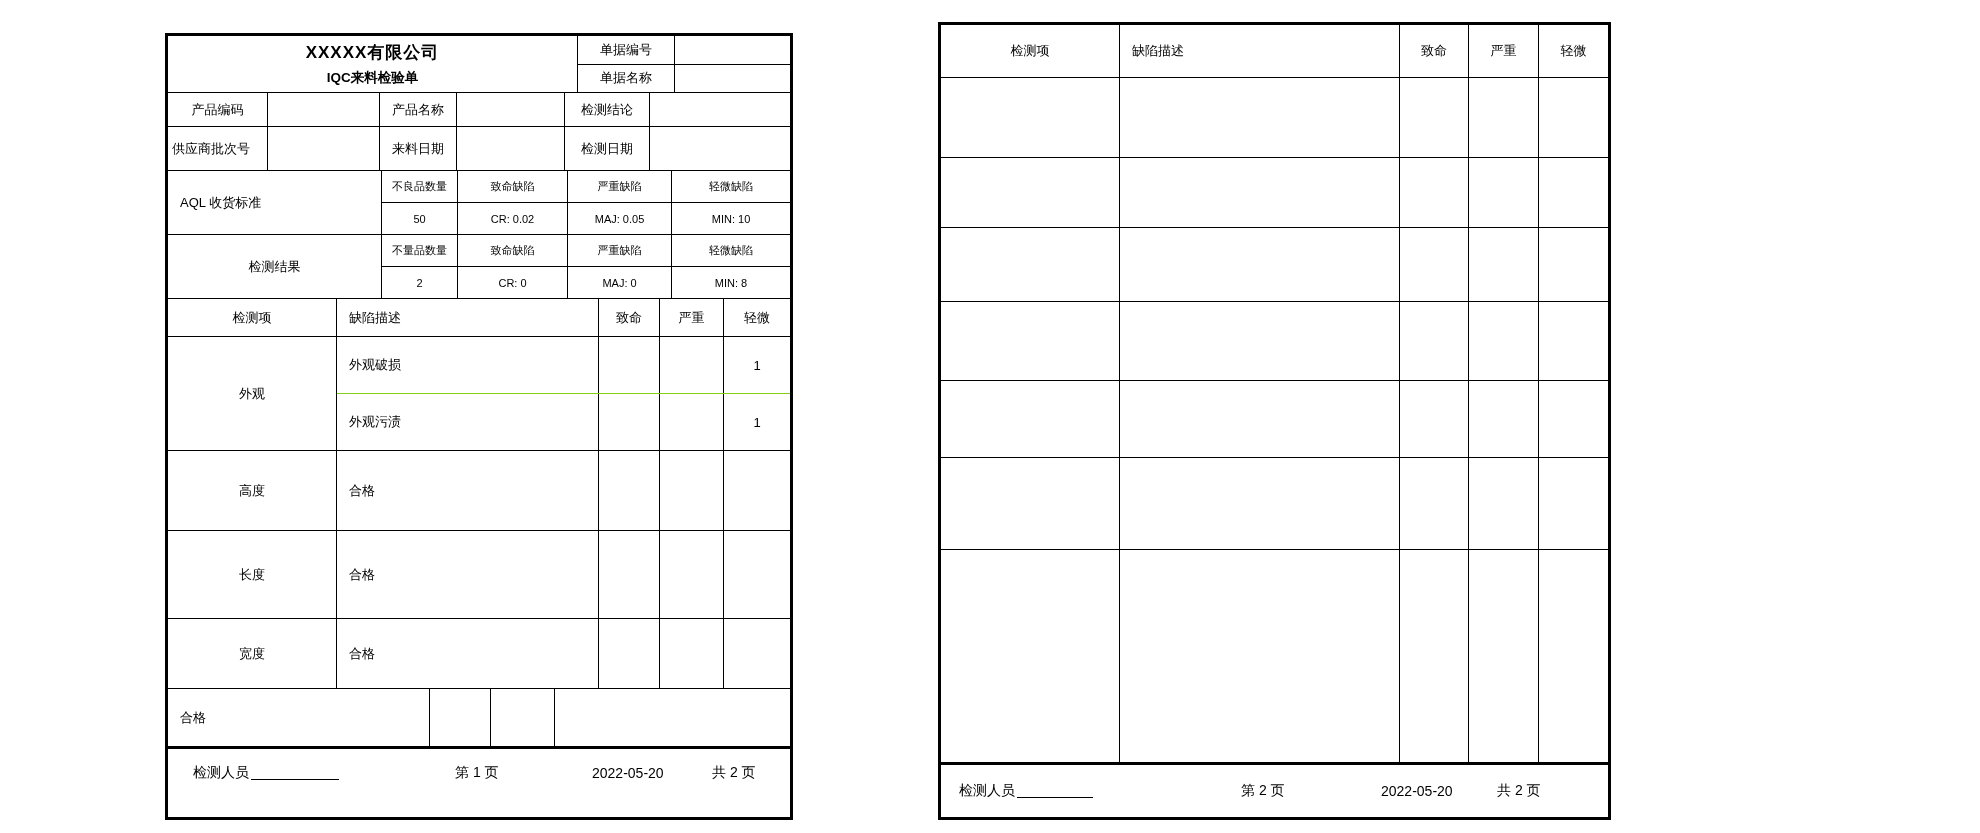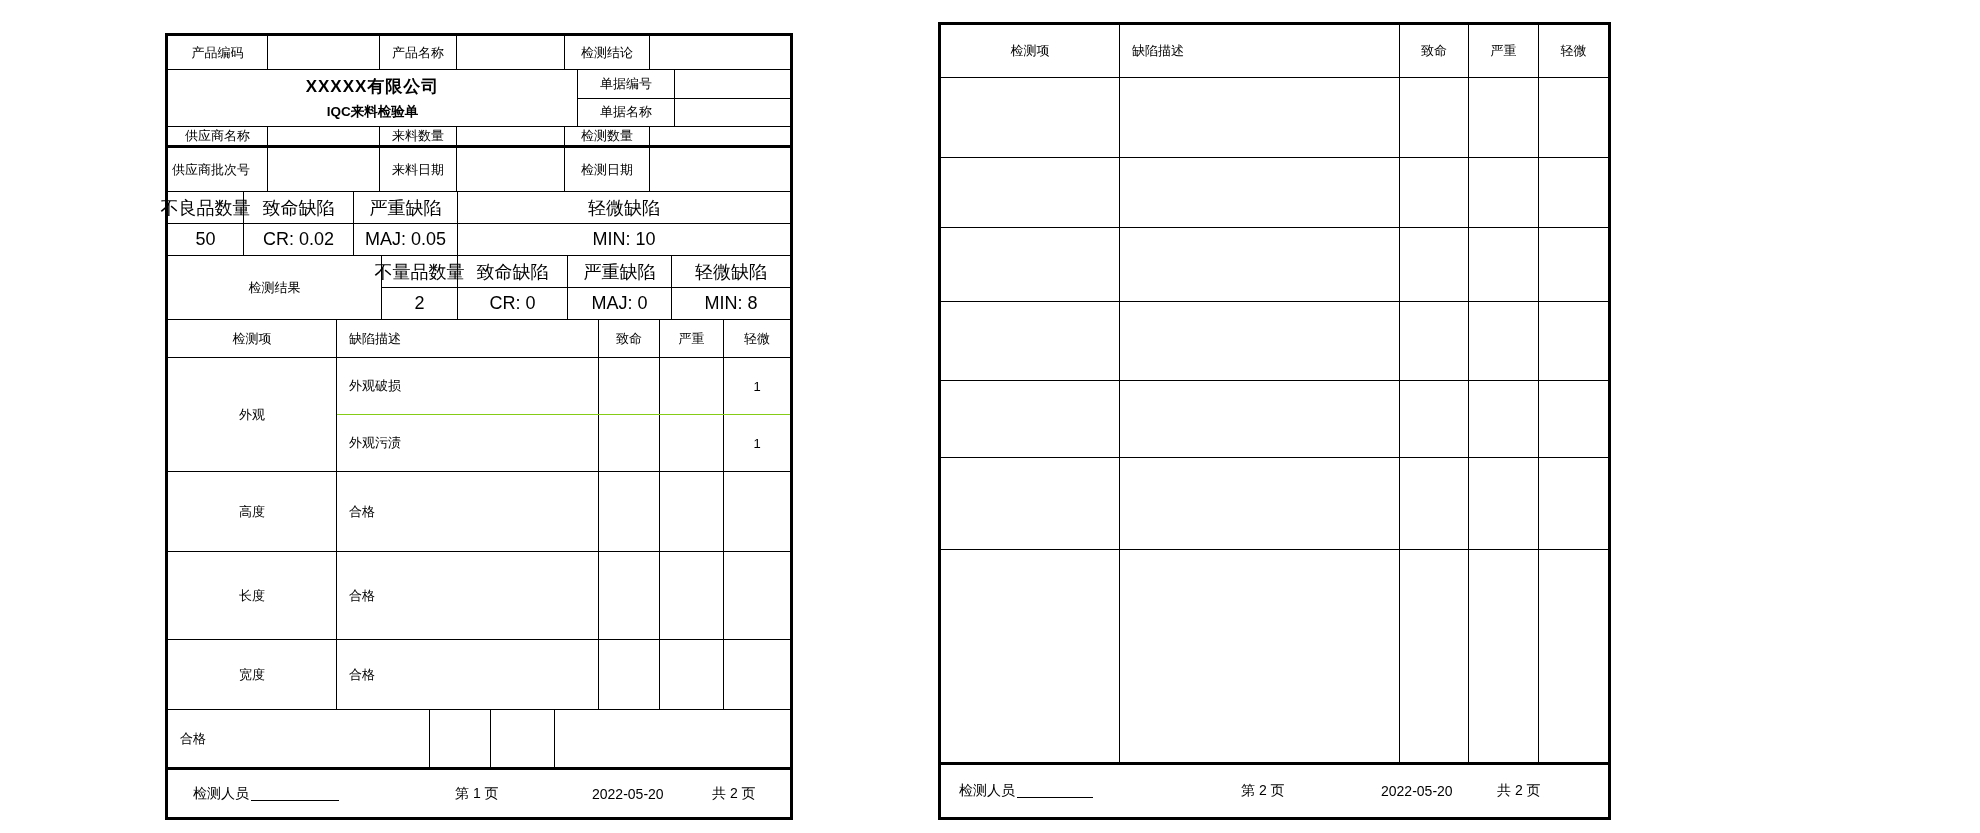--- a/index.html
+++ b/index.html
@@ -11,21 +11,21 @@
   .page{position:absolute;background:#fff;border:3px solid #000;box-sizing:border-box;display:flex;flex-direction:column;}
   .r{display:flex;border-bottom:1px solid #000;box-sizing:border-box;flex-shrink:0;}
   .r.thickb{border-bottom-width:3px;}
   .c{box-sizing:border-box;border-right:1px solid #000;display:flex;align-items:center;justify-content:center;font-size:13px;overflow:hidden;white-space:nowrap;}
   .c.last{border-right:none;}
   .c.leftal{justify-content:flex-start;padding-left:12px;}
   .c.flex1{flex:1;}
   
   .col{display:flex;flex-direction:column;border-right:1px solid #000;box-sizing:border-box;}
   .col.last{border-right:none;}
-  .sub{flex:1;display:flex;align-items:center;justify-content:center;font-size:18px;box-sizing:border-box;white-space:nowrap;}
+  .sub{flex:1;display:flex;align-items:center;justify-content:center;font-size:11px;box-sizing:border-box;white-space:nowrap;}
   .sub.divb{border-bottom:1px solid #000;}
   
   .title-area{flex-direction:column;justify-content:center;gap:5px;}
   .company{font-size:17px;font-weight:bold;letter-spacing:1px;}
   .formtitle{font-size:13.5px;font-weight:bold;}
   .meta{display:flex;flex-direction:column;flex:1;}
   .metarow{display:flex;flex:1;box-sizing:border-box;}
   .metarow.divb{border-bottom:1px solid #000;}
   
   .stack{flex:1;display:flex;flex-direction:column;box-sizing:border-box;}
@@ -34,65 +34,58 @@
   
   .footer{position:relative;display:block;border-bottom:none;}
   .fitem{position:absolute;top:0;bottom:0;display:flex;align-items:center;font-size:14px;white-space:nowrap;}
   .sigline{display:inline-block;border-bottom:1px solid #000;height:13px;margin-left:2px;}
 </style>
 </head>
 <body>
 
 <div class="page" style="left:165px;top:33px;width:628px;height:787px;">
 
+  <div class="r" style="height:57px;">
+    <div class="c title-area" style="width:410px;">
+      <div class="company">XXXXX有限公司</div>
+      <div class="formtitle">IQC来料检验单</div>
+    </div>
+    <div class="meta">
+      <div class="metarow divb">
+        <div class="c" style="width:97px;">单据编号</div>
+        <div class="c flex1 last"></div>
+      </div>
+      <div class="metarow">
+        <div class="c" style="width:97px;">单据名称</div>
+        <div class="c flex1 last"></div>
+      </div>
+    </div>
+  </div>
+
   <div class="r" style="height:34px;">
     <div class="c" style="width:100px;">产品编码</div>
     <div class="c" style="width:112px;"></div>
     <div class="c" style="width:77px;">产品名称</div>
     <div class="c" style="width:108px;"></div>
     <div class="c" style="width:85px;">检测结论</div>
     <div class="c flex1 last"></div>
   </div>
 
-  <div class="r" style="height:57px;">
-    <div class="c title-area" style="width:410px;">
-      <div class="company">XXXXX有限公司</div>
-      <div class="formtitle">IQC来料检验单</div>
-    </div>
-    <div class="meta">
-      <div class="metarow divb">
-        <div class="c" style="width:97px;">单据编号</div>
-        <div class="c flex1 last"></div>
-      </div>
-      <div class="metarow">
-        <div class="c" style="width:97px;">单据名称</div>
-        <div class="c flex1 last"></div>
-      </div>
-    </div>
-  </div>
-
-  <div class="r thickb" style="height:21px;">
-    <div class="c" style="width:100px;">供应商名称</div>
-    <div class="c" style="width:112px;"></div>
-    <div class="c" style="width:77px;">来料数量</div>
-    <div class="c" style="width:108px;"></div>
-    <div class="c" style="width:85px;">检测数量</div>
-    <div class="c flex1 last"></div>
-  </div>
 
   <div class="r" style="height:44px;">
     <div class="c leftal" style="width:100px;padding-left:4px;">供应商批次号</div>
     <div class="c" style="width:112px;"></div>
     <div class="c" style="width:77px;">来料日期</div>
     <div class="c" style="width:108px;"></div>
     <div class="c" style="width:85px;">检测日期</div>
     <div class="c flex1 last"></div>
   </div>
 
   <div class="r" style="height:64px;">
+    <div class="c leftal" style="width:214px;">AQL 收货标准</div>
     <div class="col" style="width:76px;">
       <div class="sub divb">不良品数量</div>
       <div class="sub">50</div>
     </div>
     <div class="col" style="width:110px;">
       <div class="sub divb">致命缺陷</div>
       <div class="sub">CR: 0.02</div>
     </div>
     <div class="col" style="width:104px;">
       <div class="sub divb">严重缺陷</div>

